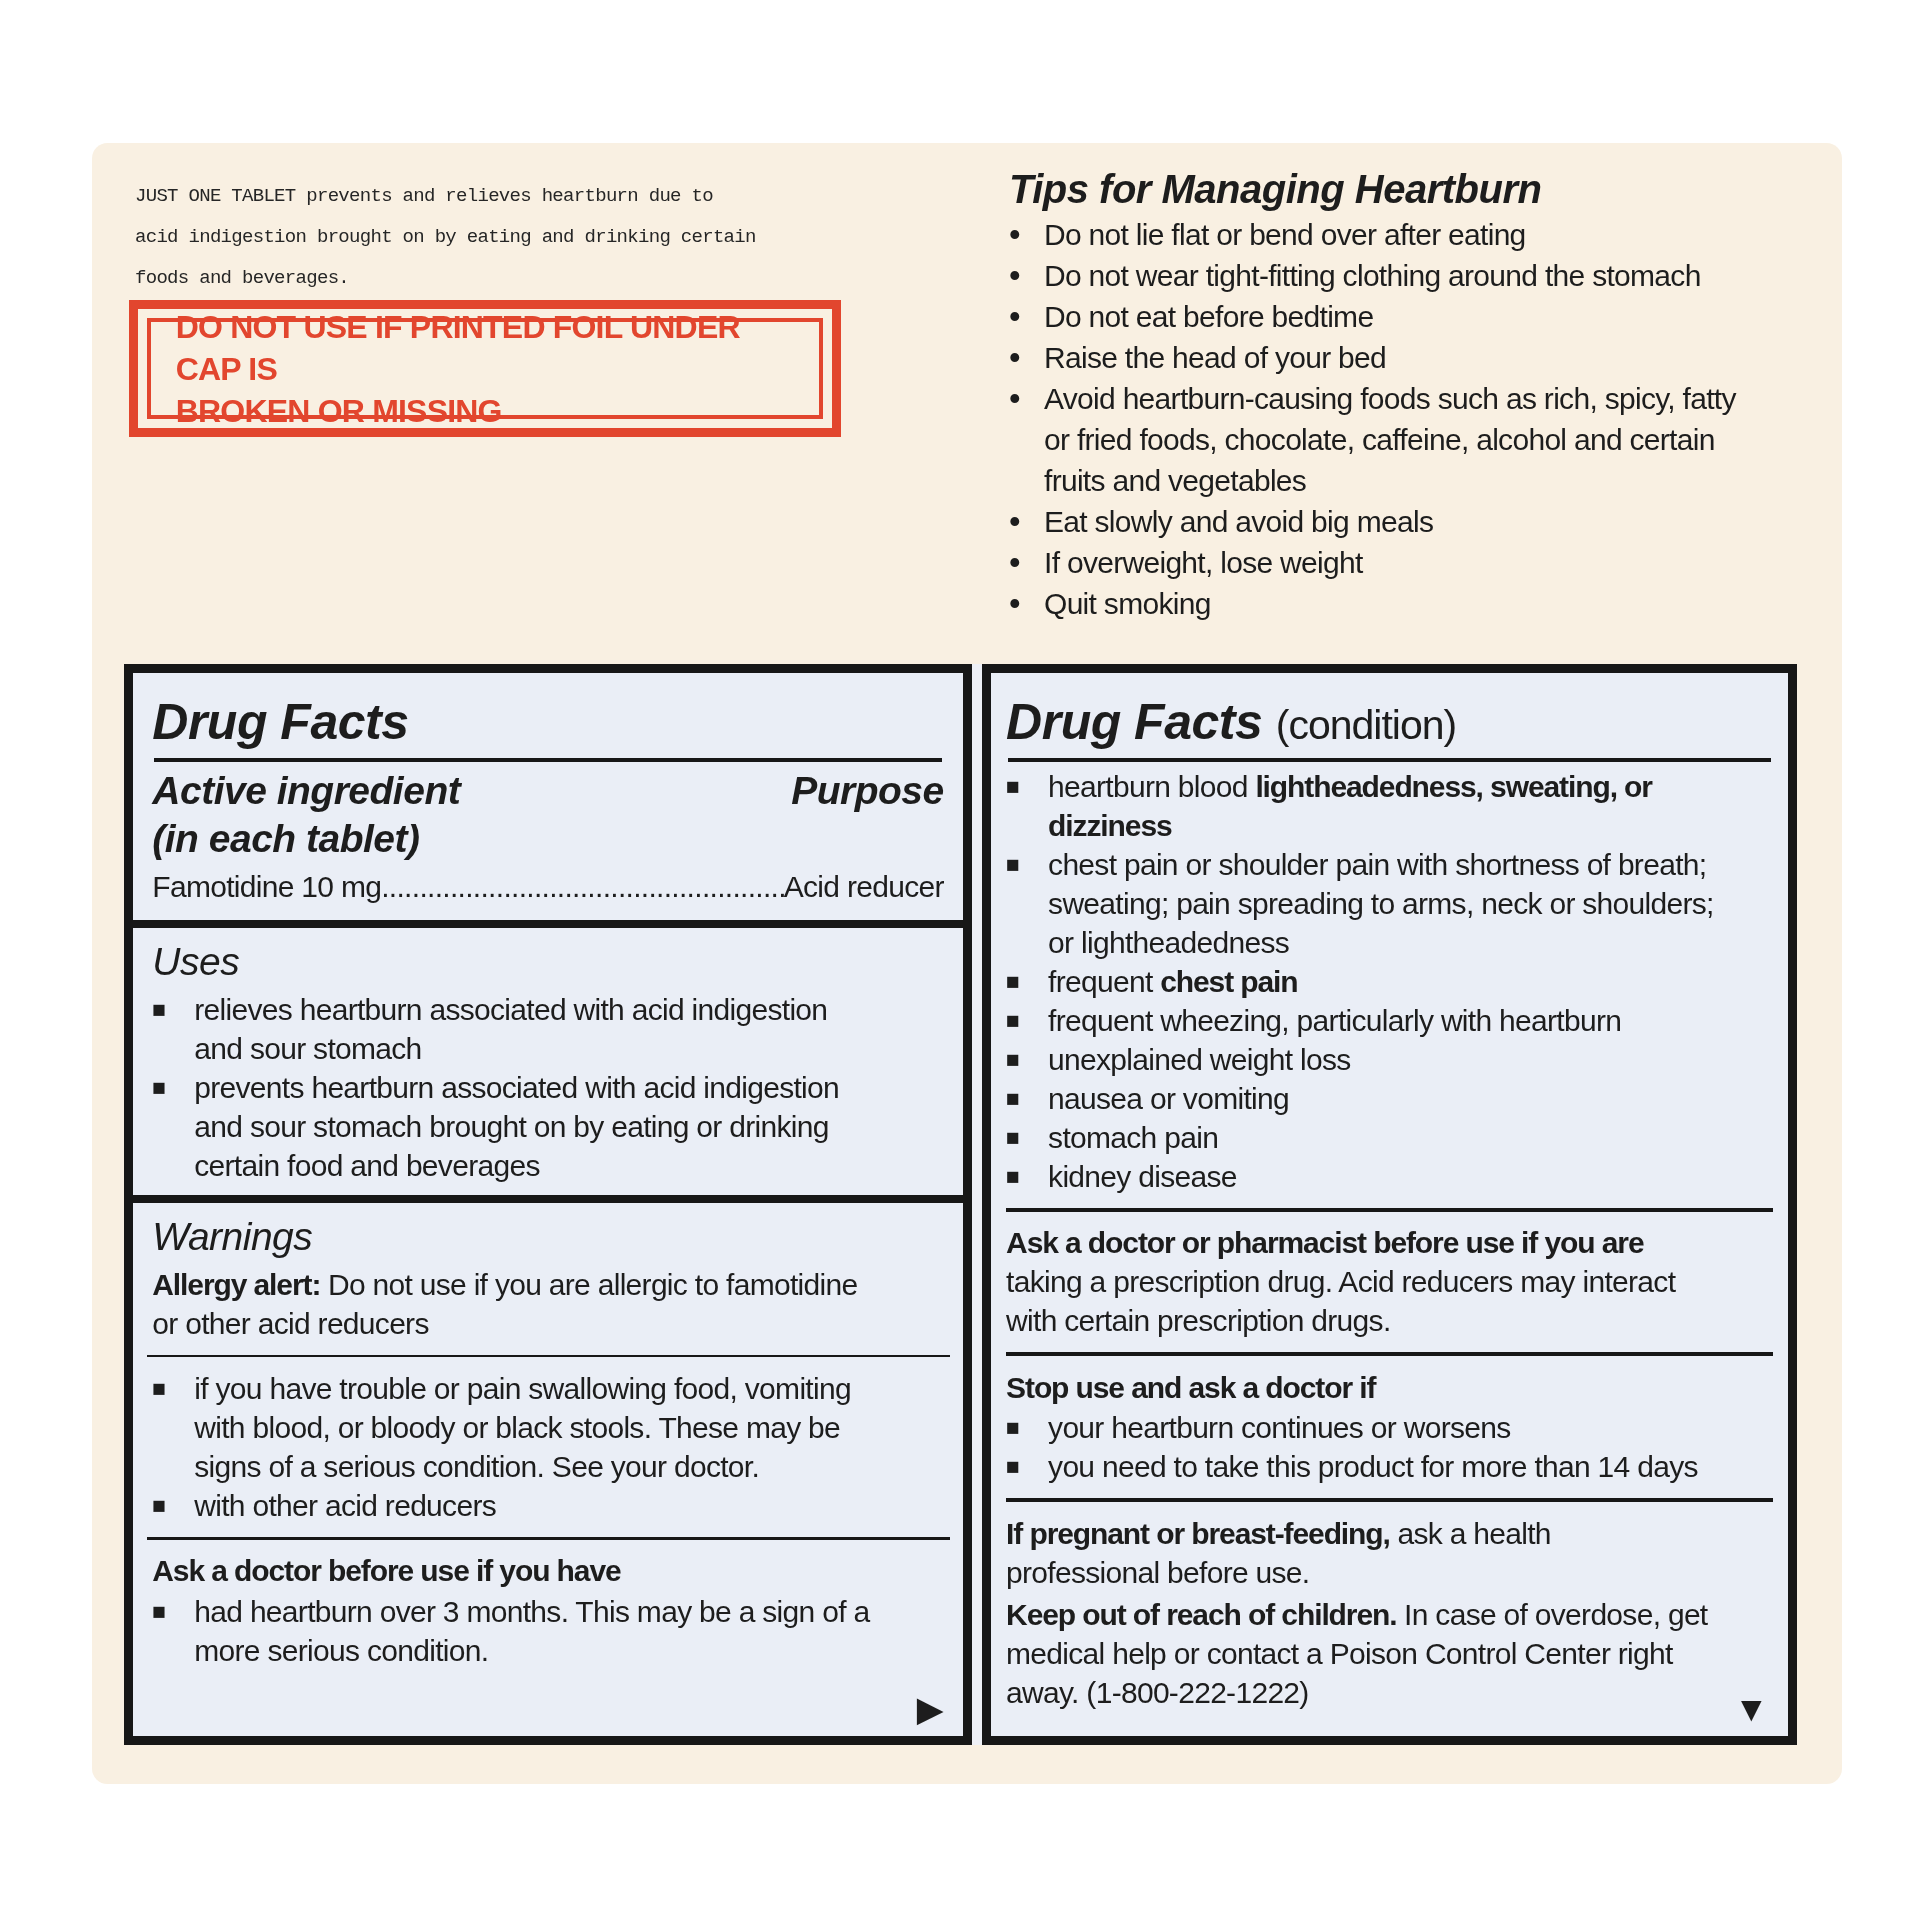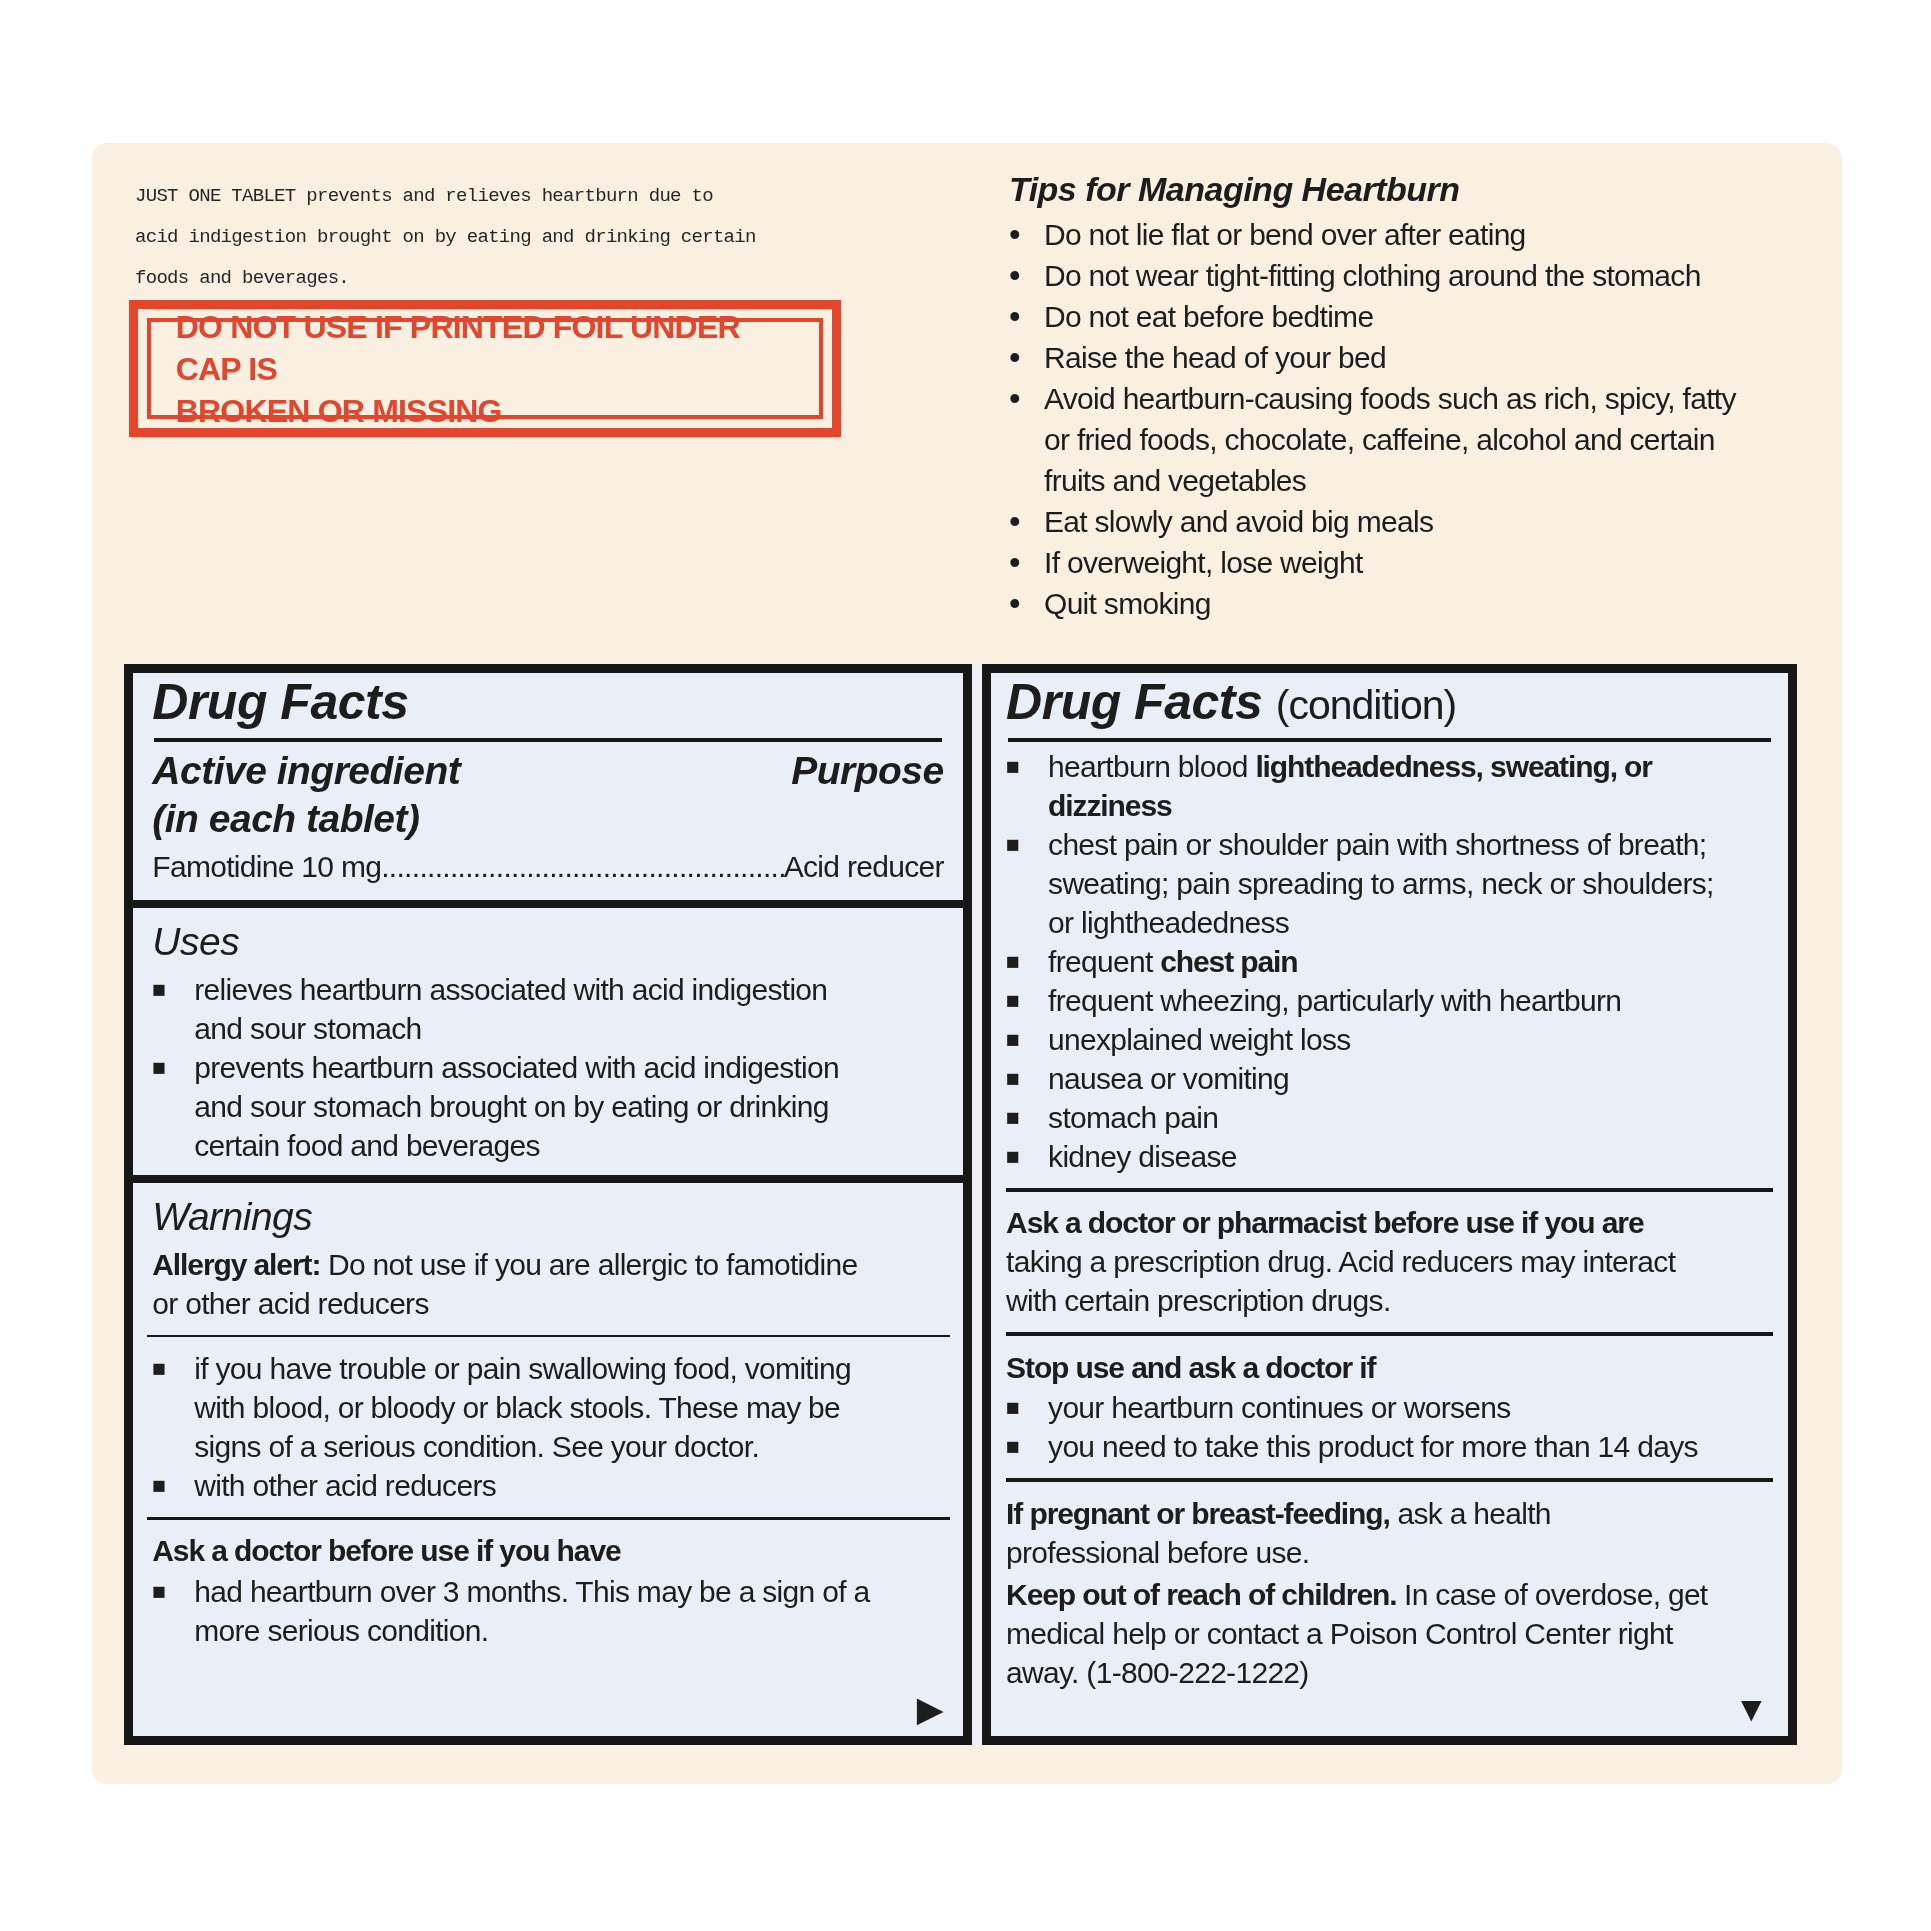--- a/index.html
+++ b/index.html
@@ -21,32 +21,32 @@
     border:9.7px solid var(--red);padding:8.7px;}
   .redbox-inner{height:100%;box-sizing:border-box;border:4.8px solid var(--red);
     display:flex;align-items:center;padding:9.7px 13.5px 9.7px 25px;}
   .redtext{color:var(--red);font-weight:bold;font-size:32px;line-height:42px;
     letter-spacing:-0.8px;white-space:pre-line;}
   .box1{top:157px;height:137px;}
   .box2{top:332px;height:129px;}
 
   
   .tips{position:absolute;left:917px;top:25px;width:816px;}
-  .tips-title{font-style:italic;font-weight:bold;font-size:34px;line-height:42px;
+  .tips-title{font-style:italic;font-weight:bold;font-size:40px;line-height:42px;
     letter-spacing:-0.5px;margin-bottom:3.9px;}
 
   
   .panel{position:absolute;left:32px;top:521px;width:1673px;height:1081px;
     display:flex;gap:9.7px;background:#eef0f6;}
   .dfbox{box-sizing:border-box;border:9.7px solid #171717;background:var(--panel);
     position:relative;overflow:hidden;height:1081px;}
   .dfbox.leftcol{width:848px;padding:0 19.3px;}
   .dfbox.rightcol{flex:1;padding:0 15.4px;}
 
-  .df-title{margin:0;padding-top:1px;font-style:italic;font-weight:bold;font-size:50px;
+  .df-title{margin:0;padding-top:21px;font-style:italic;font-weight:bold;font-size:50px;
     line-height:56px;letter-spacing:-0.5px;}
   .df-title-row{display:flex;align-items:baseline;gap:13.5px;}
   .continued{font-size:41px;font-weight:normal;font-style:normal;letter-spacing:-1px;}
 
   .hr4{height:3.9px;background:#171717;margin:7.7px 1.9px 5.8px;}
   .hr4m{height:3.9px;background:#171717;margin:11.6px 0;}
   .hr3{height:2.9px;background:#171717;margin:11.6px -5.8px;}
   .div9{height:8.7px;background:#171717;margin:5.8px -19.3px 0;}
 
   .ai-row{display:flex;justify-content:space-between;align-items:flex-start;margin-top:5.8px;

